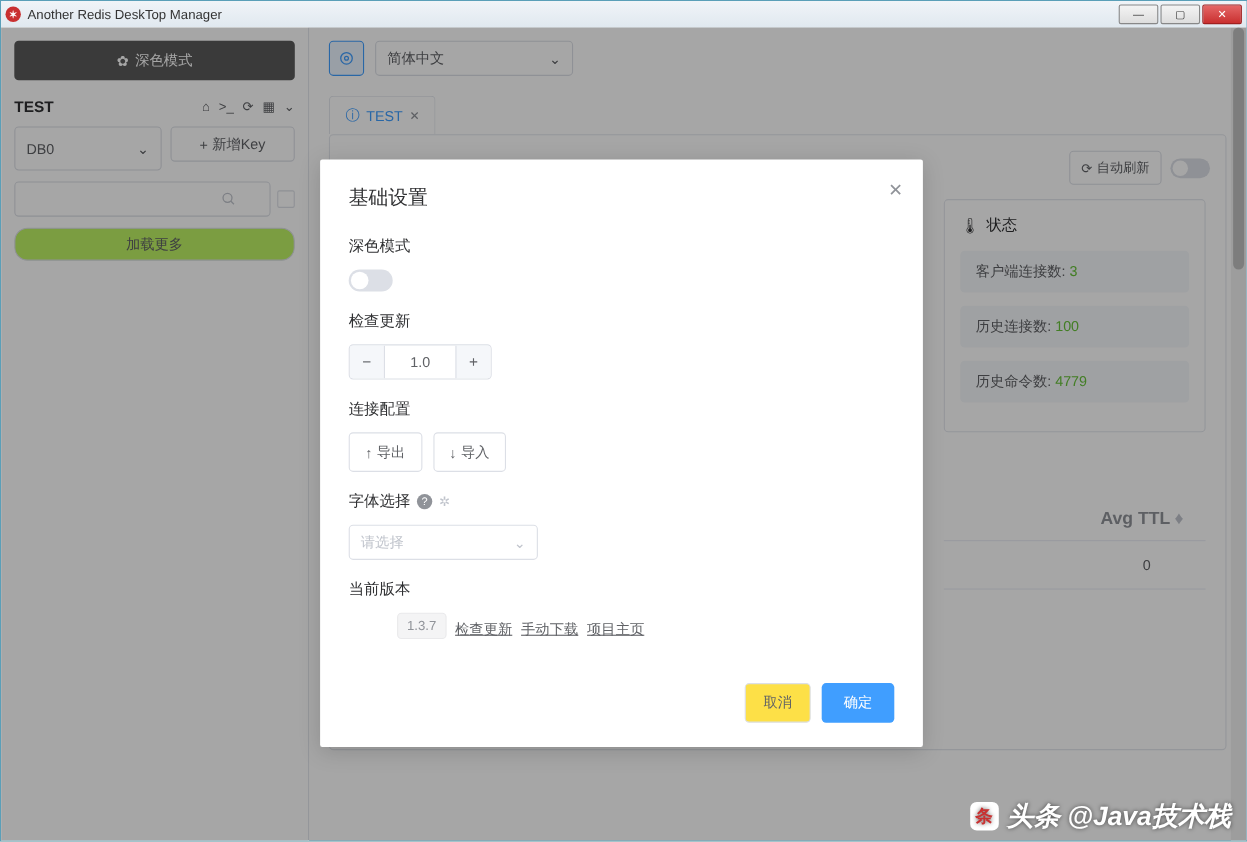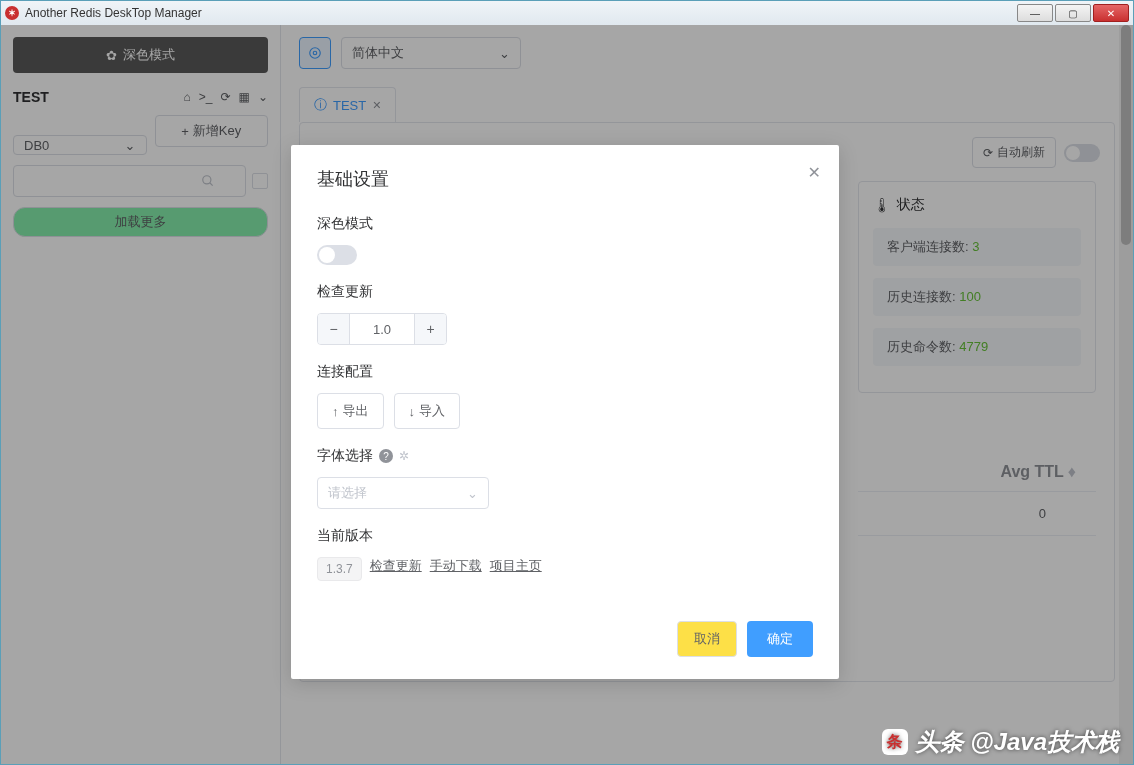--- a/index.html
+++ b/index.html
@@ -13,26 +13,26 @@
 .titlebar .winbtn { width: 36px; height: 18px; border: 1px solid #888; background: linear-gradient(#f4f4f4,#ddd); display: flex; align-items: center; justify-content: center; font-size: 10px; color: #333; border-radius: 2px; }
 .titlebar .winbtn.close { background: linear-gradient(#e56767,#c93030); color: #fff; border-color: #a02020; }
 
 .app { display: flex; height: calc(100% - 24px); }
 .sidebar { width: 280px; background: #fff; border-right: 1px solid #e4e7ed; padding: 12px; display: flex; flex-direction: column; gap: 10px; }
 .new-conn-btn { background: #595959; color: #fff; height: 36px; border: none; border-radius: 4px; font-size: 13px; display: flex; align-items: center; justify-content: center; gap: 6px; }
 .conn-header { display: flex; align-items: center; justify-content: space-between; margin-top: 6px; }
 .conn-name { font-weight: bold; font-size: 14px; color: #303133; }
 .conn-icons { display: flex; gap: 8px; color: #606266; font-size: 12px; }
 .row2 { display: flex; gap: 8px; }
-.db-select { flex: 1; height: 20px; border: 1px solid #dcdfe6; border-radius: 4px; display: flex; align-items: center; justify-content: space-between; padding: 0 10px; color: #606266; font-size: 13px; background: #fff; margin-top: 20px; }
+.db-select { flex: 1; height: 40px; border: 1px solid #dcdfe6; border-radius: 4px; display: flex; align-items: center; justify-content: space-between; padding: 0 10px; color: #606266; font-size: 13px; background: #fff; }
 .addkey-btn { flex: 1; height: 32px; border: 1px solid #dcdfe6; border-radius: 4px; background: #fff; color: #606266; font-size: 13px; display: flex; align-items: center; justify-content: center; gap: 4px; }
 .search-row { display: flex; gap: 6px; }
 .search-input { flex: 1; height: 32px; border: 1px solid #dcdfe6; border-radius: 4px; padding: 0 30px 0 10px; position: relative; display: flex; align-items: center; justify-content: flex-end; color: #c0c4cc; }
 .search-ck { width: 16px; height: 16px; border: 1px solid #dcdfe6; border-radius: 2px; align-self: center; }
-.loadmore-btn { height: 30px; border: 1px solid #dcdfe6; border-radius: 12px; background: #86efac; color: #606266; font-size: 13px; width: 100%; }
+.loadmore-btn { height: 30px; border: 1px solid #dcdfe6; border-radius: 12px; background: #bef264; color: #606266; font-size: 13px; width: 100%; }
 
 .main { flex: 1; padding: 12px 18px; position: relative; }
 .topbar { display: flex; align-items: center; gap: 10px; }
 .gear-btn { width: 32px; height: 32px; border: 1px solid #409eff; border-radius: 4px; display: flex; align-items: center; justify-content: center; color: #409eff; background: #ecf5ff; }
 .lang-select { width: 180px; height: 32px; border: 1px solid #dcdfe6; border-radius: 4px; display: flex; align-items: center; justify-content: space-between; padding: 0 10px; color: #606266; font-size: 13px; }
 
 .tabs { margin-top: 18px; }
 .tab { display: inline-flex; align-items: center; gap: 6px; border: 1px solid #e4e7ed; border-bottom: none; border-radius: 4px 4px 0 0; padding: 8px 14px; font-size: 13px; color: #409eff; background: #fff; }
 .tab .close-x { color: #909399; font-size: 11px; }
 
@@ -65,21 +65,21 @@
 .stepper { display: inline-flex; border: 1px solid #dcdfe6; border-radius: 4px; overflow: hidden; height: 32px; }
 .stepper button { width: 32px; background: #f5f7fa; border: none; color: #606266; font-size: 14px; border-right: 1px solid #dcdfe6; }
 .stepper button:last-child { border-right: none; border-left: 1px solid #dcdfe6; }
 .stepper .val { width: 64px; display: flex; align-items: center; justify-content: center; font-size: 13px; color: #606266; }
 
 .btn-group { display: flex; gap: 10px; }
 .outline-btn { border: 1px solid #dcdfe6; border-radius: 4px; background: #fff; color: #606266; font-size: 13px; padding: 8px 14px; display: inline-flex; align-items: center; gap: 4px; }
 
 .font-select { width: 172px; height: 32px; border: 1px solid #dcdfe6; border-radius: 4px; display: flex; align-items: center; justify-content: space-between; padding: 0 10px; color: #c0c4cc; font-size: 13px; }
 
-.version-row { display: flex; align-items: flex-start; gap: 8px; margin-top: 6px; }
+.version-row { display: flex; align-items: flex-end; gap: 8px; margin-top: 6px; margin-left: 44px; }
 .version-badge { background: #f4f4f5; border: 1px solid #e9e9eb; border-radius: 4px; padding: 4px 8px; font-size: 12px; color: #909399; }
 .link { font-size: 13px; color: #606266; text-decoration: underline; }
 
 .dialog-footer { display: flex; justify-content: flex-end; gap: 10px; margin-top: 40px; }
 .btn-cancel { border: 1px solid #dcdfe6; border-radius: 4px; background: #fde047; color: #606266; font-size: 13px; padding: 8px 16px; }
 .btn-primary { border: none; border-radius: 4px; background: #409eff; color: #fff; font-size: 13px; padding: 8px 20px; }
 
 .watermark { position: absolute; bottom: 6px; right: 14px; color: #fff; font-size: 24px; font-weight: bold; text-shadow: 0 0 4px rgba(0,0,0,0.6); display: flex; align-items: center; gap: 8px; font-style: italic;}
 .watermark .wm-icon { width: 26px; height: 26px; background: #fff; color: #c93030; border-radius: 6px; display: flex; align-items: center; justify-content: center; font-size: 16px; font-style: normal; }
 

